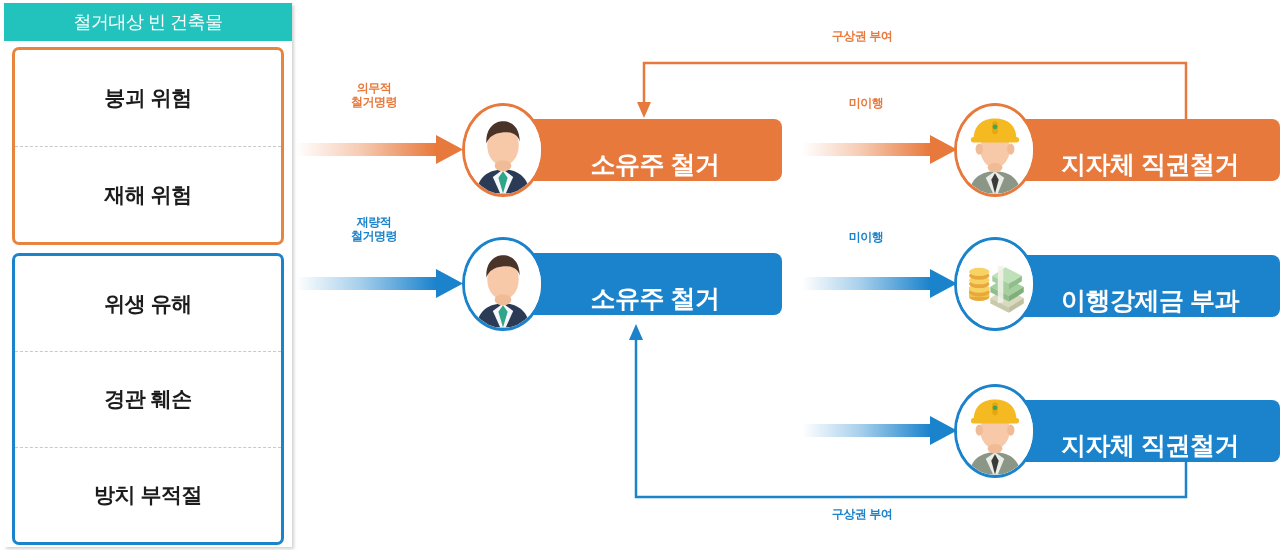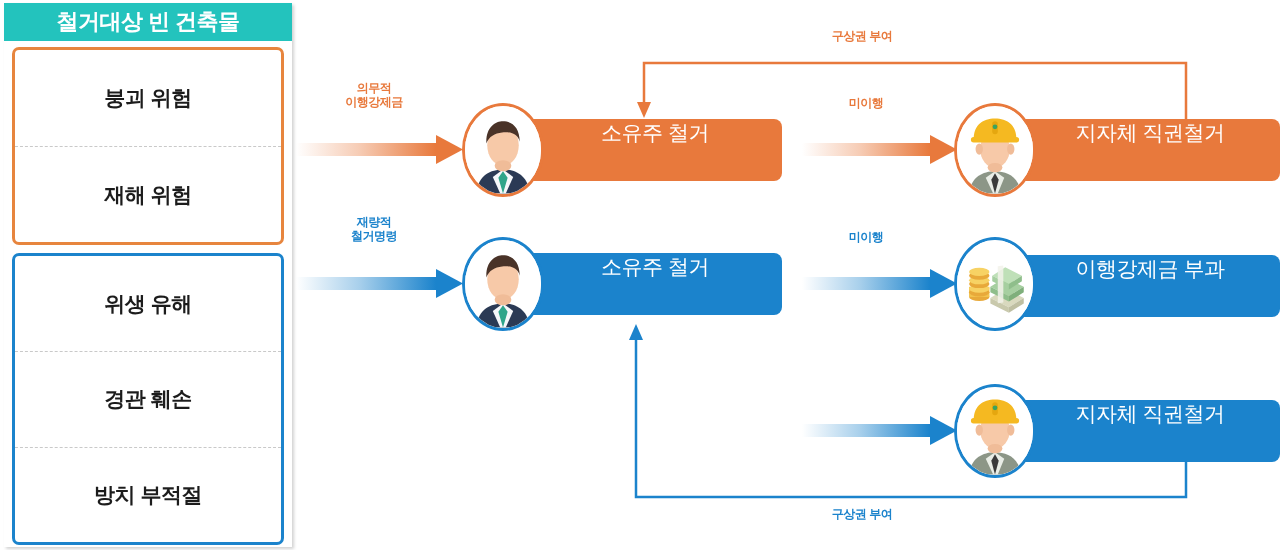--- a/index.html
+++ b/index.html
@@ -26,22 +26,22 @@
     box-shadow: 2px 2px 3px rgba(0,0,0,0.18);
     box-sizing: border-box;
   }
   #sidebar-header {
     position: absolute;
     left: 0; top: 0;
     width: 288px;
     height: 38px;
     background: #23C3BD;
     color: #ffffff;
-    font-size: 22px;
-    font-weight: bold;
+    font-size: 18px;
+    font-weight: normal;
     display: flex;
     align-items: center;
     justify-content: center;
     letter-spacing: -0.5px;
   }
   .risk-group {
     position: absolute;
     left: 8px;
     width: 272px;
     background: #ffffff;
@@ -87,26 +87,26 @@
     position: absolute;
     left: 0; top: 0;
     width: 988px;
     height: 550px;
   }
 
   
   .node-box {
     position: absolute;
     display: flex;
-    align-items: flex-start;
+    align-items: flex-end;
     height: 62px;
     border-radius: 8px;
     color: #ffffff;
-    font-size: 21px;
-    font-weight: normal;
+    font-size: 25px;
+    font-weight: bold;
     letter-spacing: -0.5px;
     box-sizing: border-box;
   }
   .node-box.orange { background: #E8793C; }
   .node-box.blue   { background: #1B83CC; }
   .node-label {
     width: 100%;
     text-align: center;
     padding-left: 26px;
     box-sizing: border-box;
@@ -204,21 +204,21 @@
       <polygon points="638,416 665,430.5 638,445" fill="#1B83CC"></polygon>
     </g>
 
     <g>
       <path d="M 894 460 L 894 497 L 344 497 L 344 338" fill="none" stroke="#1B83CC" stroke-width="2.5"></path>
       <polygon points="337,340 351,340 344,324" fill="#1B83CC"></polygon>
     </g>
   </svg>
 
   <div class="arrow-label orange" style="left:22px; top:82px; width:120px;">의무적
-이행강제금</div>
+철거명령</div>
 
   <div class="avatar orange" style="left:170px; top:103px;">
     <svg viewBox="0 0 82 94">
       <rect width="82" height="94" fill="#ffffff"></rect>
       <path d="M12 94 C14 74 28 68 41 68 C54 68 68 74 70 94 Z" fill="#2B3A55"></path>
       <path d="M41 68 L30 76 L38 94 L44 94 L52 76 Z" fill="#F5F7FA"></path>
       <path d="M41 70 L36 77 L41 94 L46 77 Z" fill="#2FA58A"></path>
       <ellipse cx="41" cy="42" rx="17" ry="22" fill="#F7C9A8"></ellipse>
       <path d="M23 38 C23 22 33 16 41 16 C51 16 59 23 59 38 C57 30 50 27 40 28 C32 29 26 32 23 40 Z" fill="#4A3328"></path>
       <ellipse cx="41" cy="64" rx="9" ry="6" fill="#F0BC98"></ellipse>

